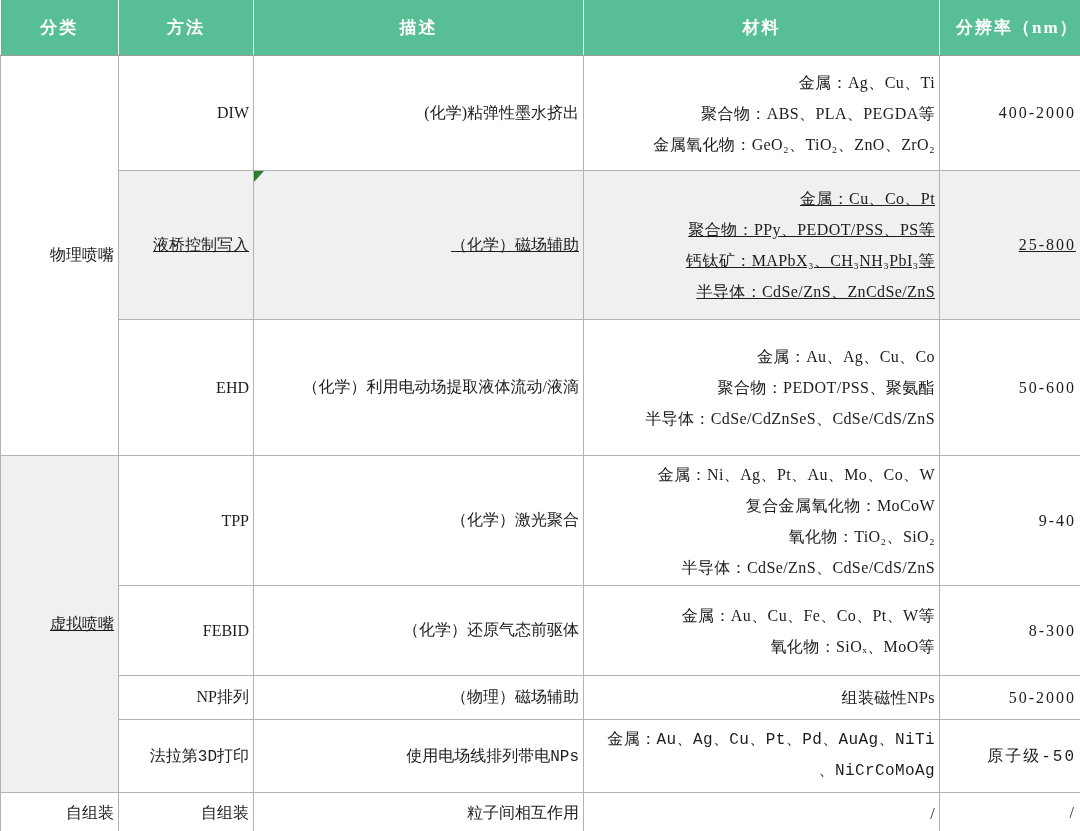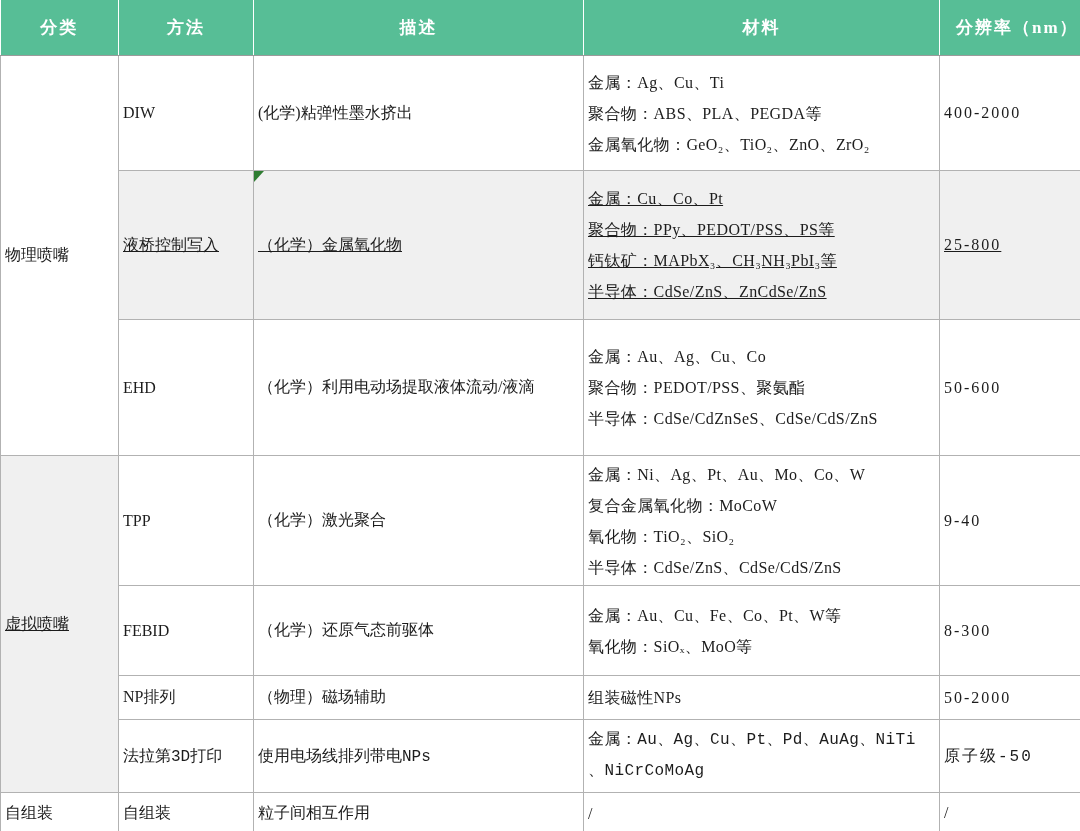--- a/index.html
+++ b/index.html
@@ -25,21 +25,21 @@
     background:var(--header-bg);color:var(--header-text);
     font-size:17px;font-weight:bold;letter-spacing:2px;
     border-left:1.5px solid rgba(255,255,255,.9);
     border-bottom:1.5px solid var(--header-border);
     padding:16px;text-align:center;vertical-align:middle;
     overflow:hidden;white-space:nowrap;
   }
   th:first-child{border-left:none;}
   td{
     border:1px solid var(--border);
-    font-size:16px;text-align:left;vertical-align:middle;
+    font-size:16px;text-align:right;vertical-align:middle;
     padding:0 4px;overflow:hidden;
   }
   td.shaded{background:var(--row-shaded-bg);text-decoration:underline;}
   td.mat{white-space:pre-line;line-height:31px;letter-spacing:.4px;}
   td.res{letter-spacing:2px;}
   td.desc{position:relative;}
   .comment-marker{
     position:absolute;top:0;left:0;width:0;height:0;
     border-top:11px solid var(--comment-marker);
     border-right:10px solid transparent;
@@ -82,21 +82,21 @@
       <td>DIW</td>
       <td class="desc">(化学)粘弹性墨水挤出</td>
       <td class="mat">金属：Ag、Cu、Ti
 聚合物：ABS、PLA、PEGDA等
 金属氧化物：GeO₂、TiO₂、ZnO、ZrO₂</td>
       <td class="res">400-2000</td>
     </tr>
     <tr class="r2">
       <td class="shaded">液桥控制写入</td>
       <td class="shaded desc">
-        <span class="comment-marker"></span><span>（化学）金属氧化物</span>
+        <span class="comment-marker"></span><span>（化学）磁场辅助</span>
       </td>
       <td class="shaded mat">金属：Cu、Co、Pt
 聚合物：PPy、PEDOT/PSS、PS等
 钙钛矿：MAPbX₃、CH₃NH₃PbI₃等
 半导体：CdSe/ZnS、ZnCdSe/ZnS</td>
       <td class="shaded res">25-800</td>
     </tr>
     <tr class="r3">
       <td>EHD</td>
       <td class="desc">（化学）利用电动场提取液体流动/液滴</td>

